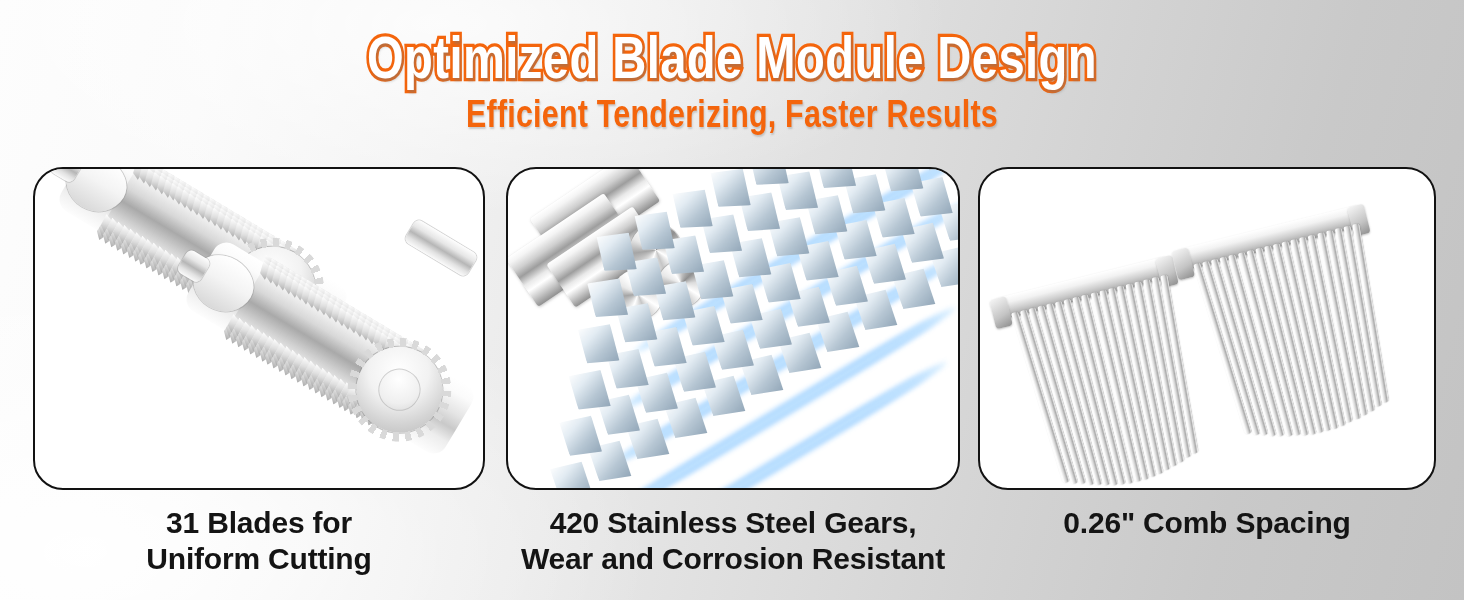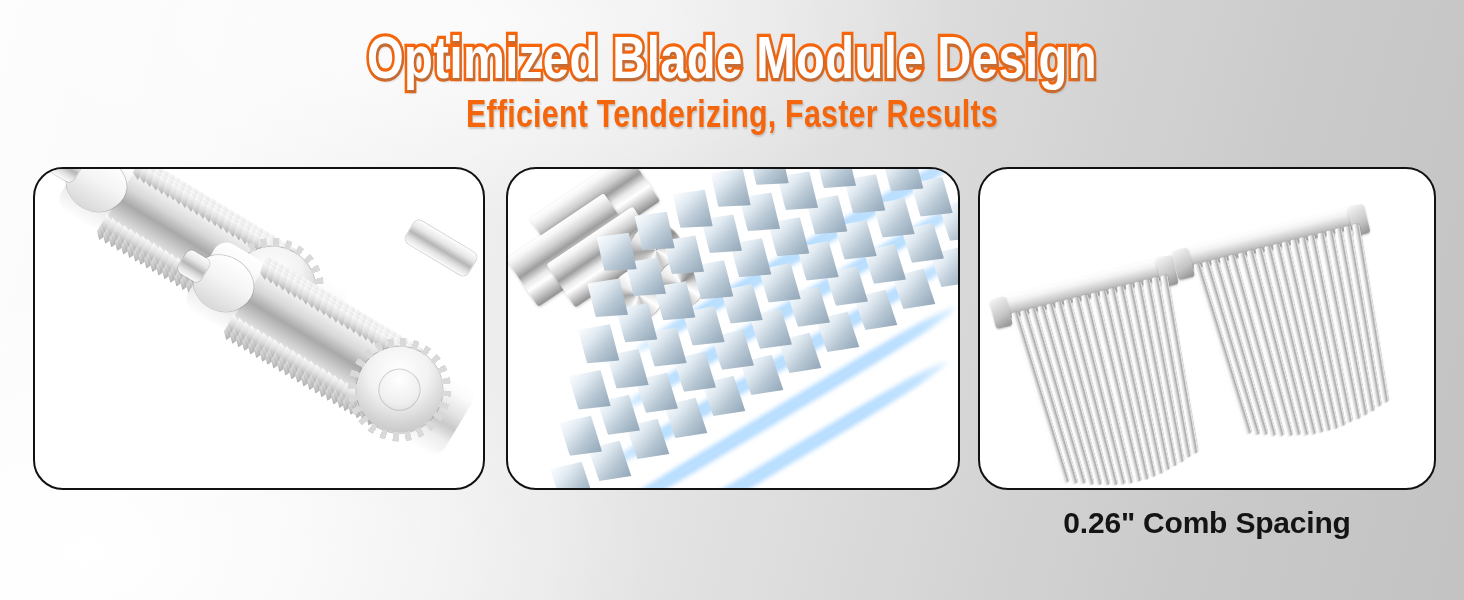--- a/index.html
+++ b/index.html
@@ -734,20 +734,26 @@
           <div class="tine" style="left: 178px; height: 180.634px; transform: rotate(4.56deg); transform-origin: center top;"></div>
         </div>
       </div>
   </div>
 
 </div>
 
 <div class="captions">
 
   <div class="caption p1">
+    <span class="ln">31 Blades for</span>
+    <span class="ln">Uniform Cutting</span>
   </div>
 
+  <div class="caption p2">
+    <span class="ln">420 Stainless Steel Gears,</span>
+    <span class="ln">Wear and Corrosion Resistant</span>
+  </div>
 
   <div class="caption p3">
     <span class="ln">0.26" Comb Spacing</span>
   </div>
 
 </div>
 
 </body></html>

